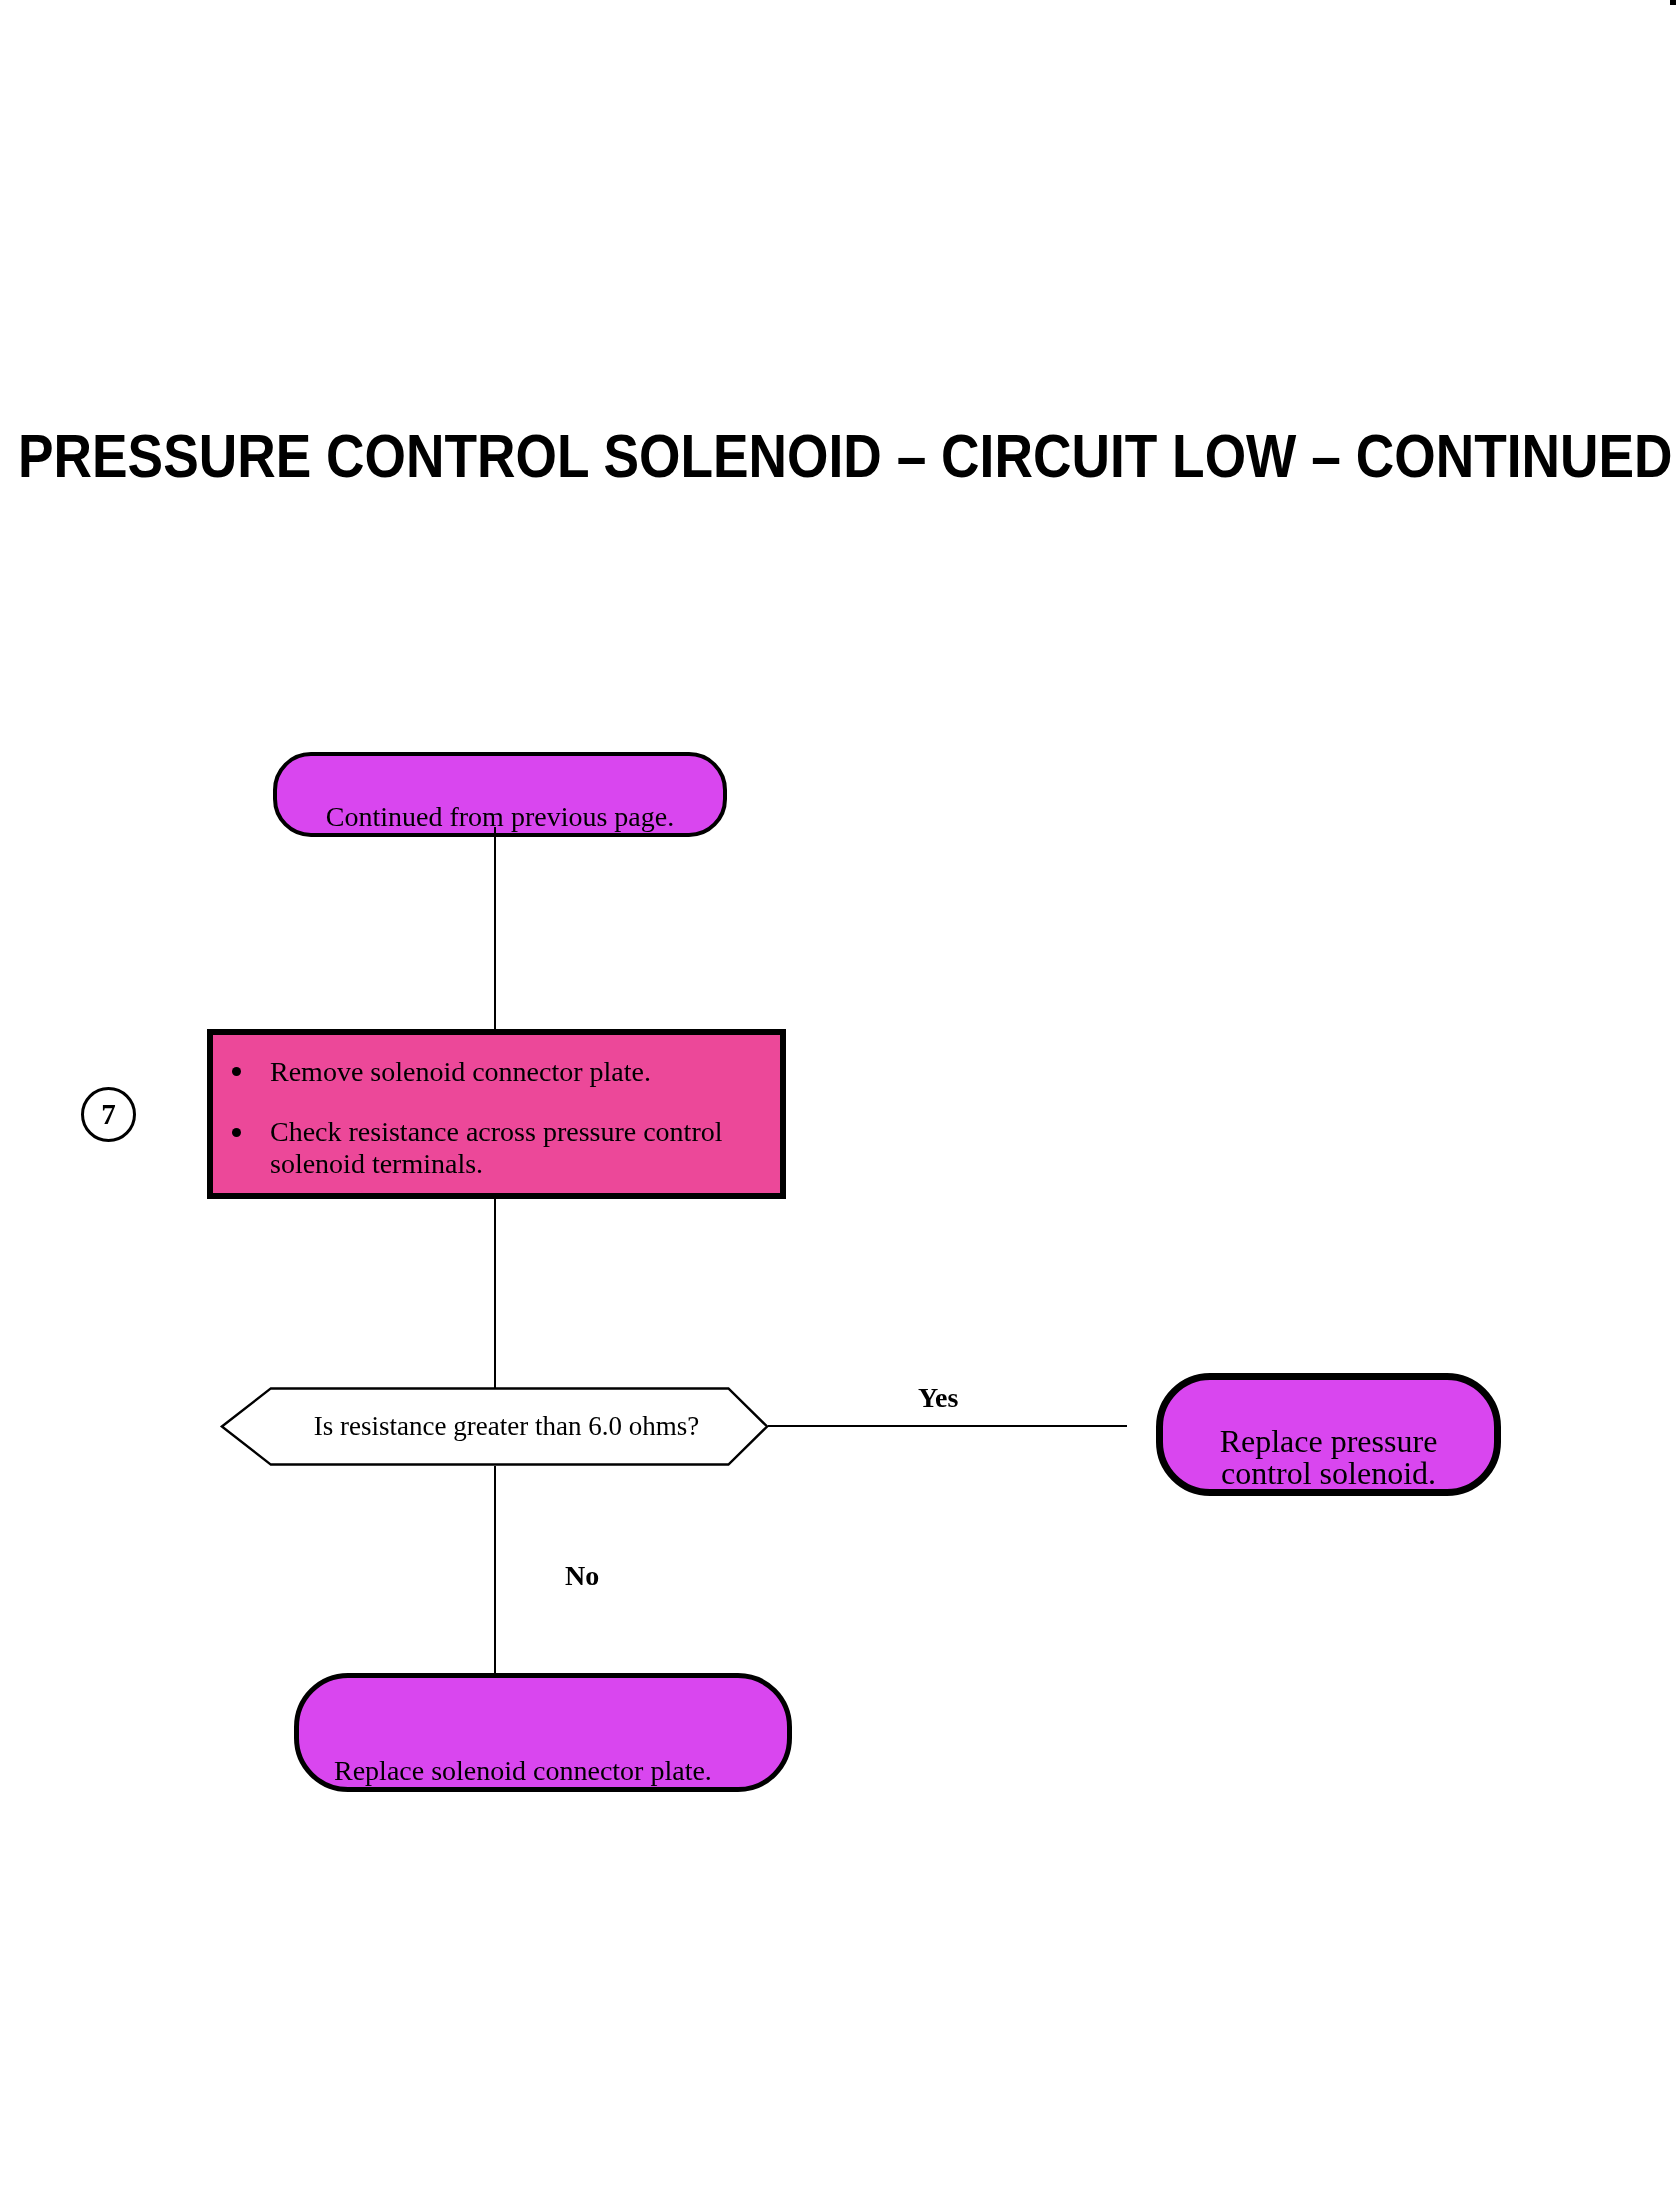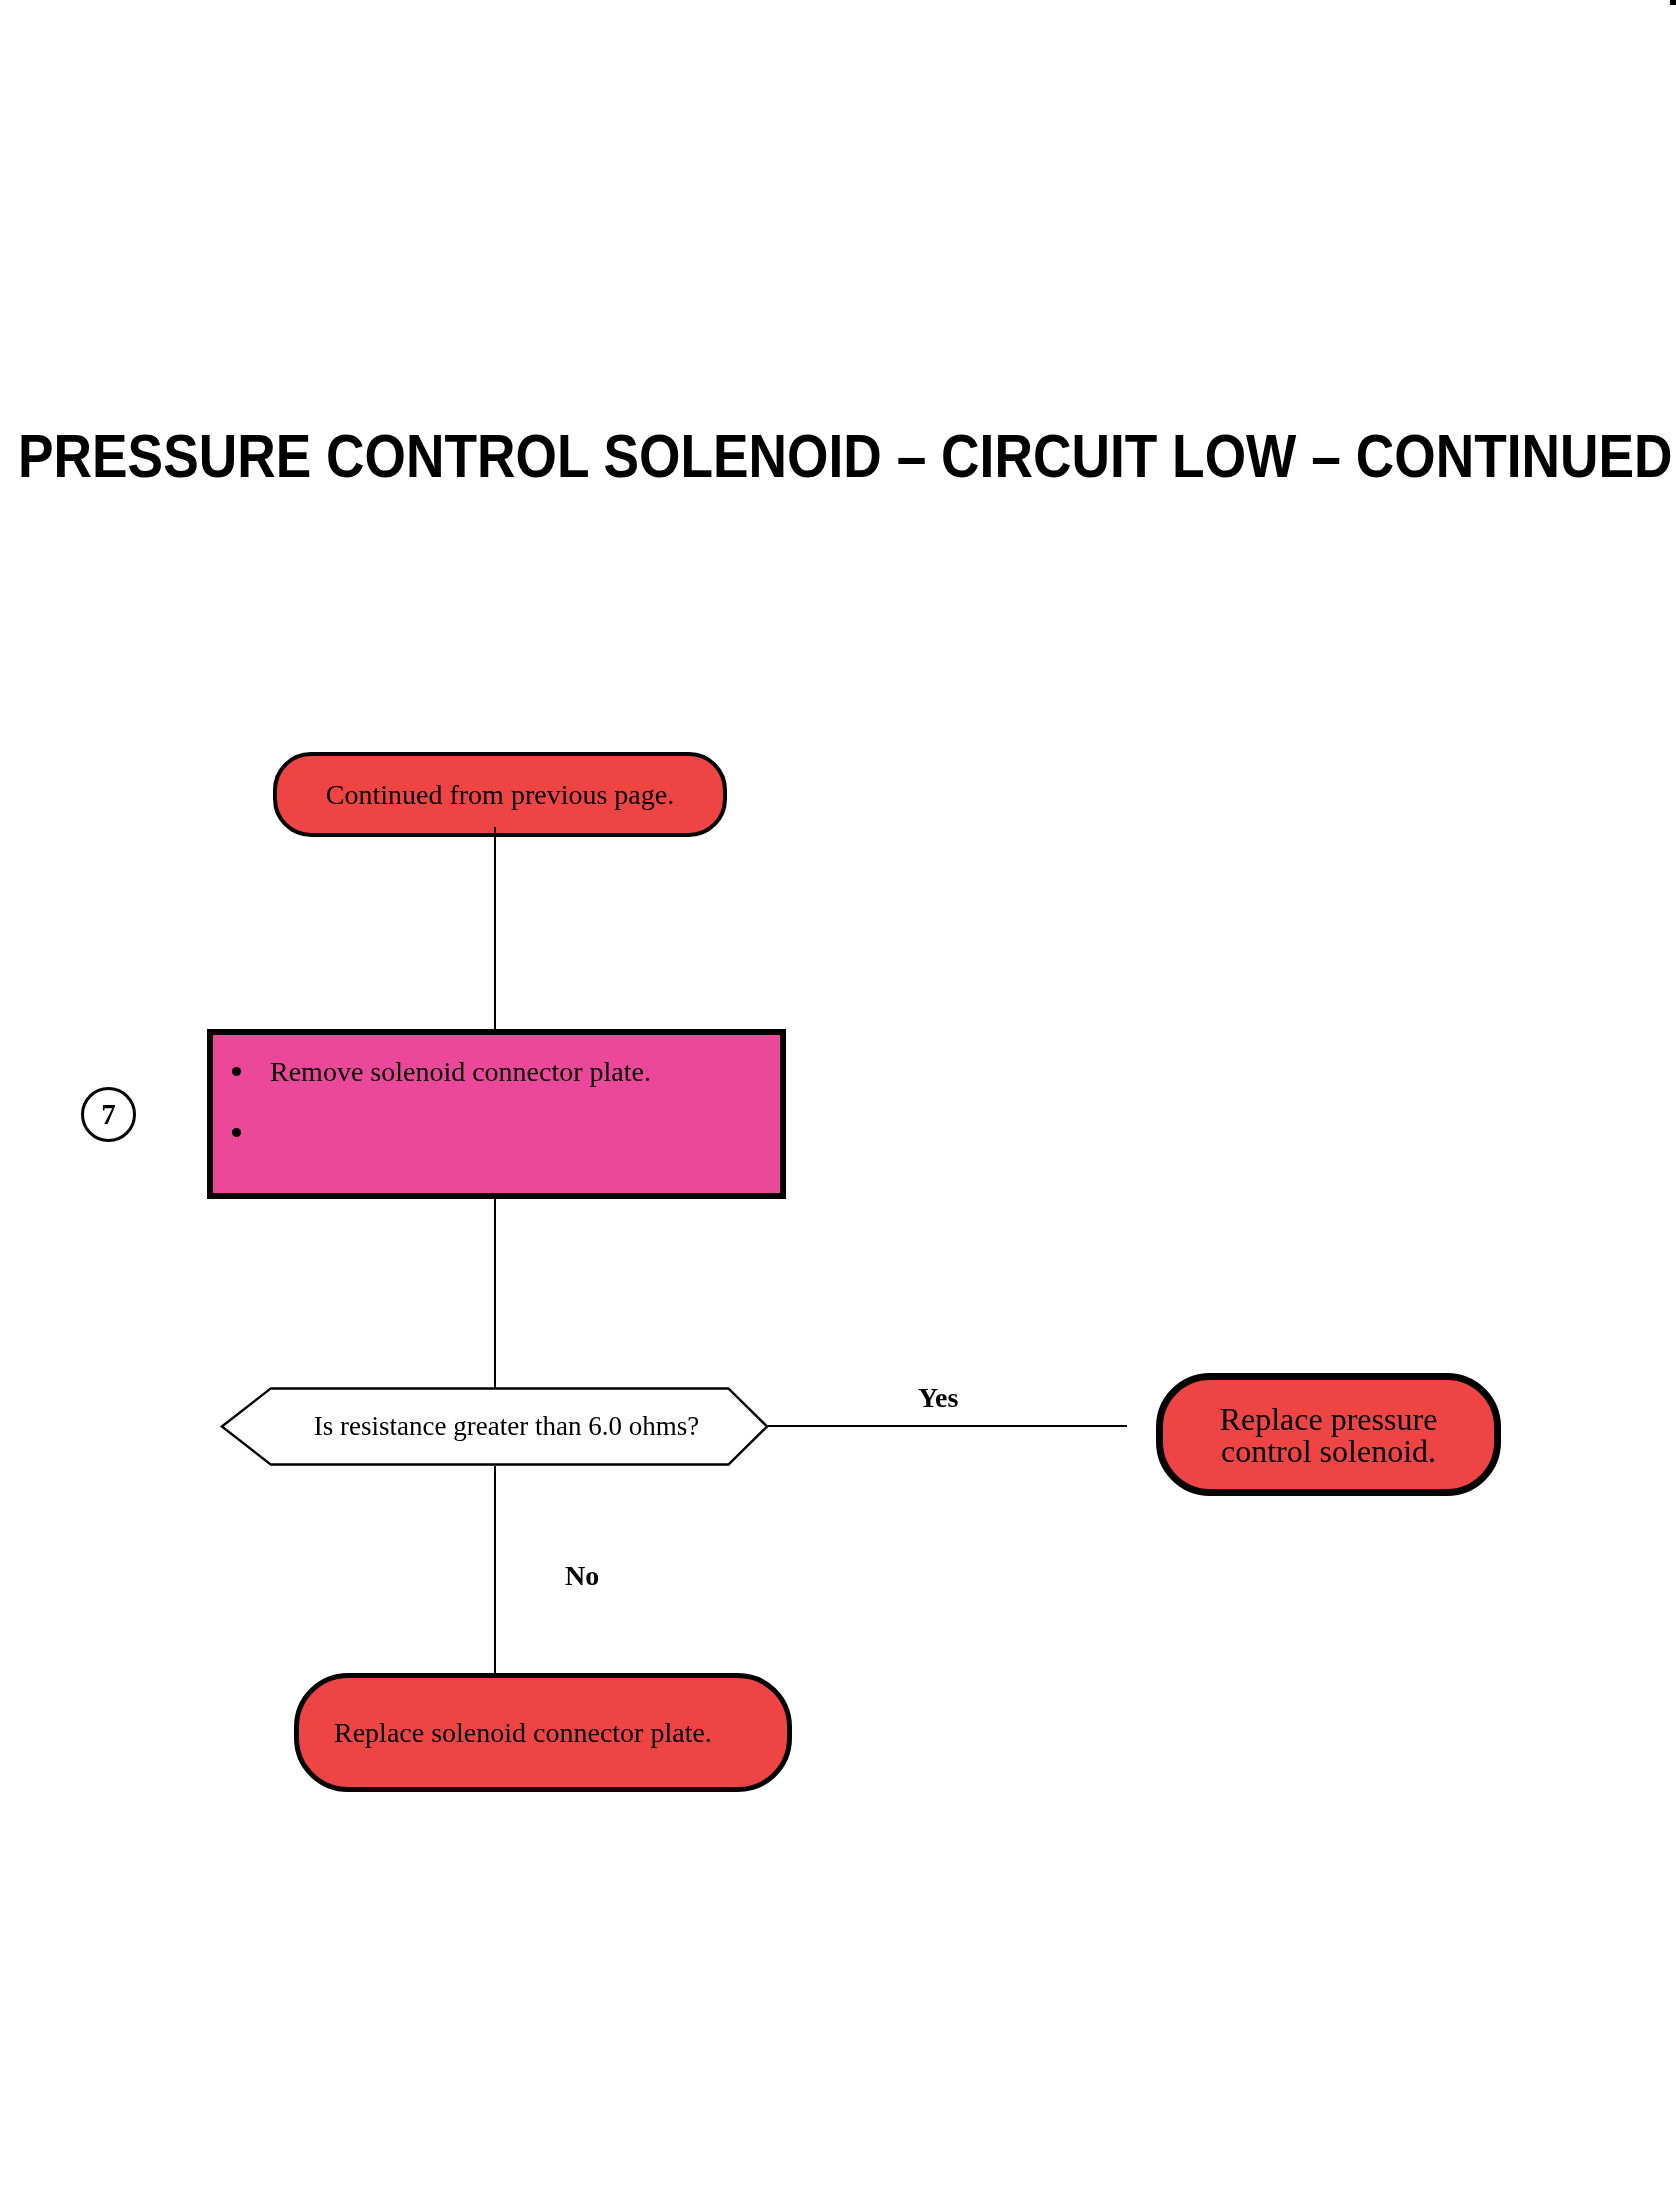--- a/index.html
+++ b/index.html
@@ -13,22 +13,22 @@
 
   
   .speck{position:absolute;left:1670px;top:0px;width:6px;height:4.9px;background:#000;}
 
   
   .vline,.hline{position:absolute;background:#000;}
   .vline{width:2.4px;}
   .hline{height:2.4px;}
 
   
-  .stadium{position:absolute;background:#ef4444;border:4.9px solid #000;border-radius:55px;
-           display:flex;align-items:center;justify-content:center;
+  .stadium{position:absolute;background:#d946ef;border:4.9px solid #000;border-radius:55px;
+           display:flex;align-items:flex-end;justify-content:center;
            font-size:28px;line-height:32px;text-align:center;}
   .stadium.start{left:273px;top:752px;width:446px;height:77px;border-width:4.9px;border-radius:38px;}
   .stadium.yes-end{left:1156px;top:1373px;width:297px;height:109px;border-width:7.3px;border-radius:54px;
                    padding:0 17px;font-size:32px;}
   .stadium.no-end{left:294px;top:1673px;width:429px;height:109px;border-width:5.5px;border-radius:54px;
                   justify-content:flex-start;text-align:left;padding-left:35px;padding-right:24px;}
 
   
   .process{position:absolute;left:207px;top:1029px;width:579px;height:170px;background:#ec4899;
            border:6px solid #000;box-sizing:border-box;}
@@ -74,20 +74,21 @@
   </div>
 
   <div class="process">
     <div class="process-inner">
       <div class="bullet-item">
         <span class="bullet-dot"></span>
         <span>Remove solenoid connector plate.</span>
       </div>
       <div class="bullet-item">
         <span class="bullet-dot"></span>
+        <span>Check resistance across pressure control solenoid terminals.</span>
       </div>
     </div>
   </div>
 
   <div class="vline" style="left:494px;top:1199px;height:191px;"></div>
 
   <div class="hex-wrap">
     <svg width="557" height="81" viewBox="0 0 916 134">
       <polygon points="7,67 88,4 845,4 909,67 845,130 88,130" fill="#ffffff" stroke="#000000" stroke-width="4"></polygon>
     </svg>

